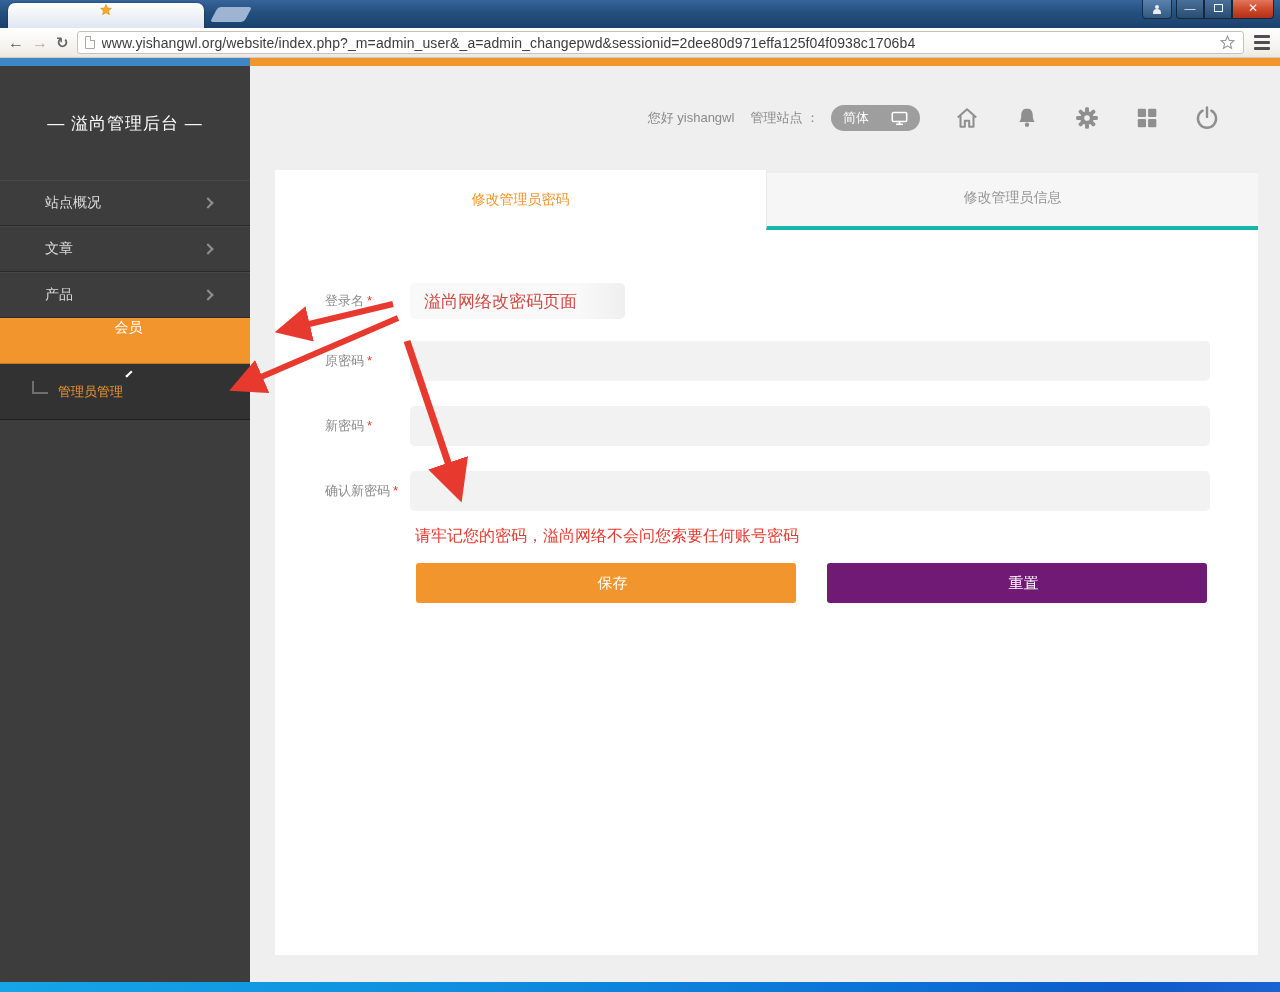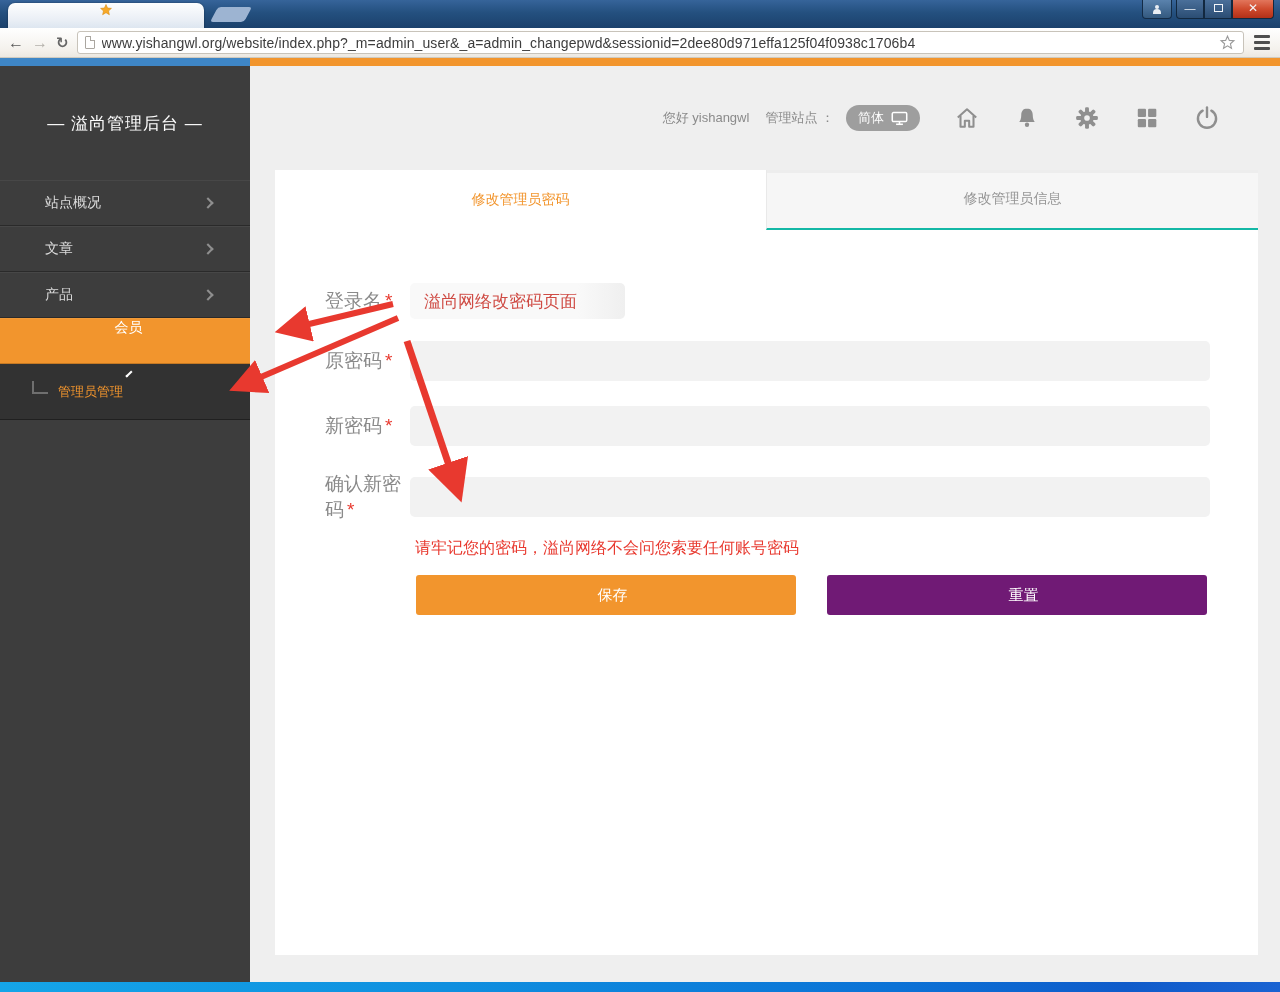--- a/index.html
+++ b/index.html
@@ -102,39 +102,39 @@
   .tree-glyph { width:16px; height:13px; border-left:2px solid #6f6f6f; border-bottom:2px solid #6f6f6f; margin-top:-8px; }
   .side-sub .lbl { color:#f2952d; font-size:13px; }
 
   
   .content { position:absolute; left:250px; top:66px; width:1030px; height:916px; background:#efefef; }
   .topbar { height:104px; display:flex; align-items:center; justify-content:flex-end; padding-right:60px; }
   .greeting, .site-label { font-size:13px; color:#8a8a8a; white-space:nowrap; }
   .site-label { margin-left:16px; }
   .lang-pill {
     margin-left:12px; height:26px; background:#9e9e9e; border-radius:14px;
-    display:flex; align-items:center; padding:0 12px; gap:7px; color:#fff; font-size:13px; cursor:pointer;justify-content:flex-end;
+    display:flex; align-items:center; padding:0 12px; gap:22px; color:#fff; font-size:13px; cursor:pointer;justify-content:flex-end;
   }
   .top-ico { width:26px; height:26px; margin-left:34px; cursor:pointer; }
   .top-ico svg { width:100%; height:100%; }
 
   
   .card { position:relative; margin:0 22px 0 25px; height:785px; background:#fff; }
   .card-tabs { display:flex; height:60px; }
   .ctab { flex:1; display:flex; align-items:center; justify-content:center; font-size:14px; cursor:pointer; }
   .ctab.active { background:#fff; color:#f2952d; }
   .ctab.inactive {
     background:#f6f6f6; color:#959595;
-    border-left:1px solid #e9e9e9; border-bottom:2px solid #14b8a6;
+    border-left:1px solid #e9e9e9; border-bottom:4px solid #14b8a6;
     box-shadow:inset 0 3px 0 #ededed;
   }
 
   .form { padding:53px 0 0 50px; }
   .frow { display:flex; align-items:center; }
-  .frow .flabel { width:85px; font-size:19px; color:#8a8a8a; flex:0 0 auto; }
+  .frow .flabel { width:85px; font-size:13px; color:#8a8a8a; flex:0 0 auto; }
   .req { color:#e8392f; margin-left:3px; }
   .finput { background:#f2f2f2; border-radius:5px; }
   .finput.short { width:215px; height:36px; position:relative; background:linear-gradient(90deg,#f9f9f9 0%,#f9f9f9 78%,#efefef 100%); }
   .finput.long { width:800px; height:40px; }
   .annotation {
     position:absolute; left:14px; top:50%; transform:translateY(-50%);
     color:#cf4b44; font-size:17px; white-space:nowrap;
   }
   .gap1 { height:22px; } .gap2 { height:25px; }
   .warning { margin:15px 0 0 90px; color:#e8392f; font-size:16px; }

